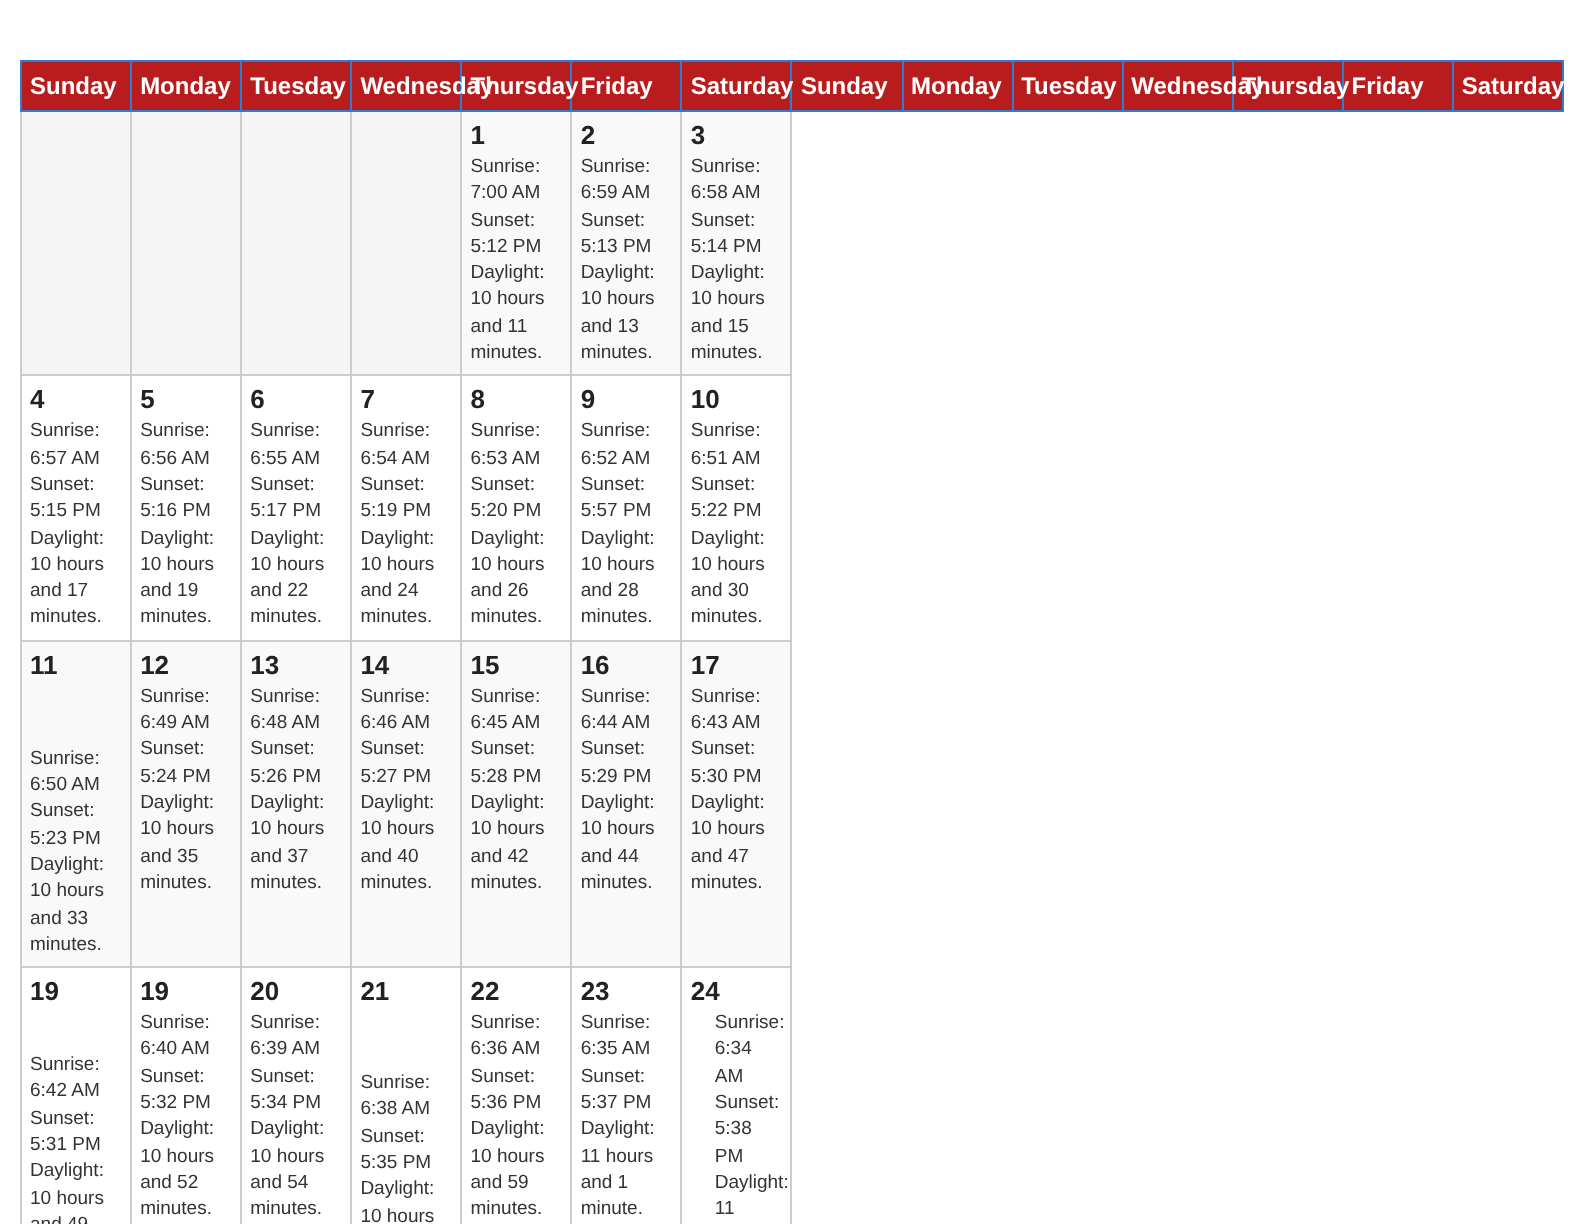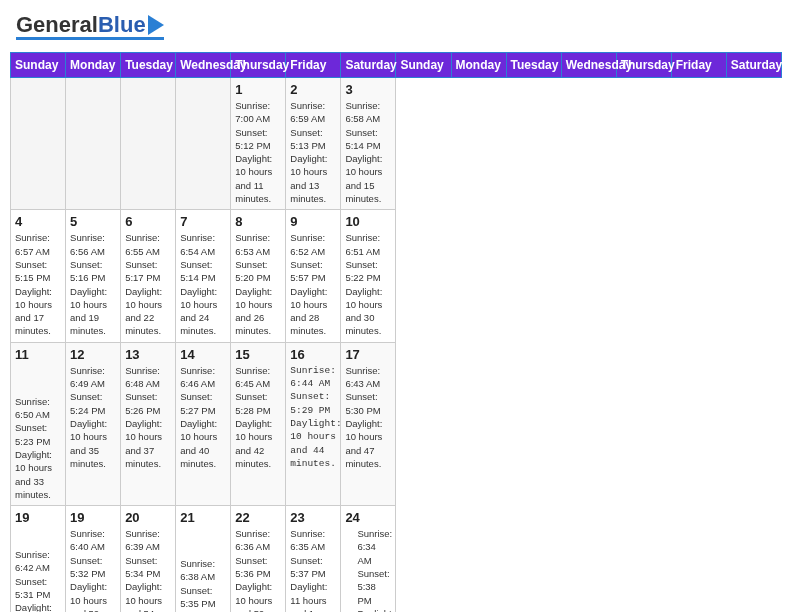--- a/index.html
+++ b/index.html
@@ -58,21 +58,21 @@
     .location {
       font-size: 15px;
       color: #333;
     }
     table {
       width: 100%;
       border-collapse: collapse;
       table-layout: fixed;
     }
     thead tr th {
-      background: #6d28d9;
+      background: #b91c1c;
       color: #fff;
       font-size: 12px;
       font-weight: bold;
       padding: 5px 4px;
       text-align: left;
       border: 1px solid #2a7fd4;
     }
     tbody tr td {
       border: 1px solid #ccc;
       vertical-align: top;
@@ -99,25 +99,20 @@
     tbody tr:nth-child(even) td {
       background: #fff;
     }
     .empty { background: #f5f5f5 !important; }
   </style>
 </head>
 <body>
 
 <div class="header">
   <div class="logo">
-    <div class="logo-text">
-      <span class="general">General</span>
-      <span class="blue">Blue</span>
-      <div class="logo-arrow"></div>
-    </div>
     <div class="logo-line"></div>
   </div>
   <div class="title-area">
     <div class="month-title"></div>
     <div class="location"></div>
   </div>
 </div>
 
 <table>
   <thead>
@@ -184,21 +179,21 @@
         <td>
           <span class="day-num">6</span>
           <div class="day-detail" style="white-space: pre-line;">Sunrise: 6:55 AM
 Sunset: 5:17 PM
 Daylight: 10 hours
 and 22 minutes.</div>
         </td>
         <td>
           <span class="day-num">7</span>
           <div class="day-detail" style="white-space: pre-line;">Sunrise: 6:54 AM
-Sunset: 5:14 PM
+Sunset: 5:19 PM
 Daylight: 10 hours
 and 24 minutes.</div>
         </td>
         <td>
           <span class="day-num">8</span>
           <div class="day-detail" style="white-space: pre-line;">Sunrise: 6:53 AM
 Sunset: 5:20 PM
 Daylight: 10 hours
 and 26 minutes.</div>
         </td>
@@ -248,21 +243,21 @@
         </td>
         <td>
           <span class="day-num">15</span>
           <div class="day-detail" style="white-space: pre-line;">Sunrise: 6:45 AM
 Sunset: 5:28 PM
 Daylight: 10 hours
 and 42 minutes.</div>
         </td>
         <td>
           <span class="day-num">16</span>
-          <div class="day-detail" style="white-space: pre-line; font-family: Liberation Mono, monospace;">Sunrise: 6:44 AM
+          <div class="day-detail" style="white-space: pre-line;">Sunrise: 6:44 AM
 Sunset: 5:29 PM
 Daylight: 10 hours
 and 44 minutes.</div>
         </td>
         <td>
           <span class="day-num">17</span>
           <div class="day-detail" style="white-space: pre-line;">Sunrise: 6:43 AM
 Sunset: 5:30 PM
 Daylight: 10 hours
 and 47 minutes.</div>

